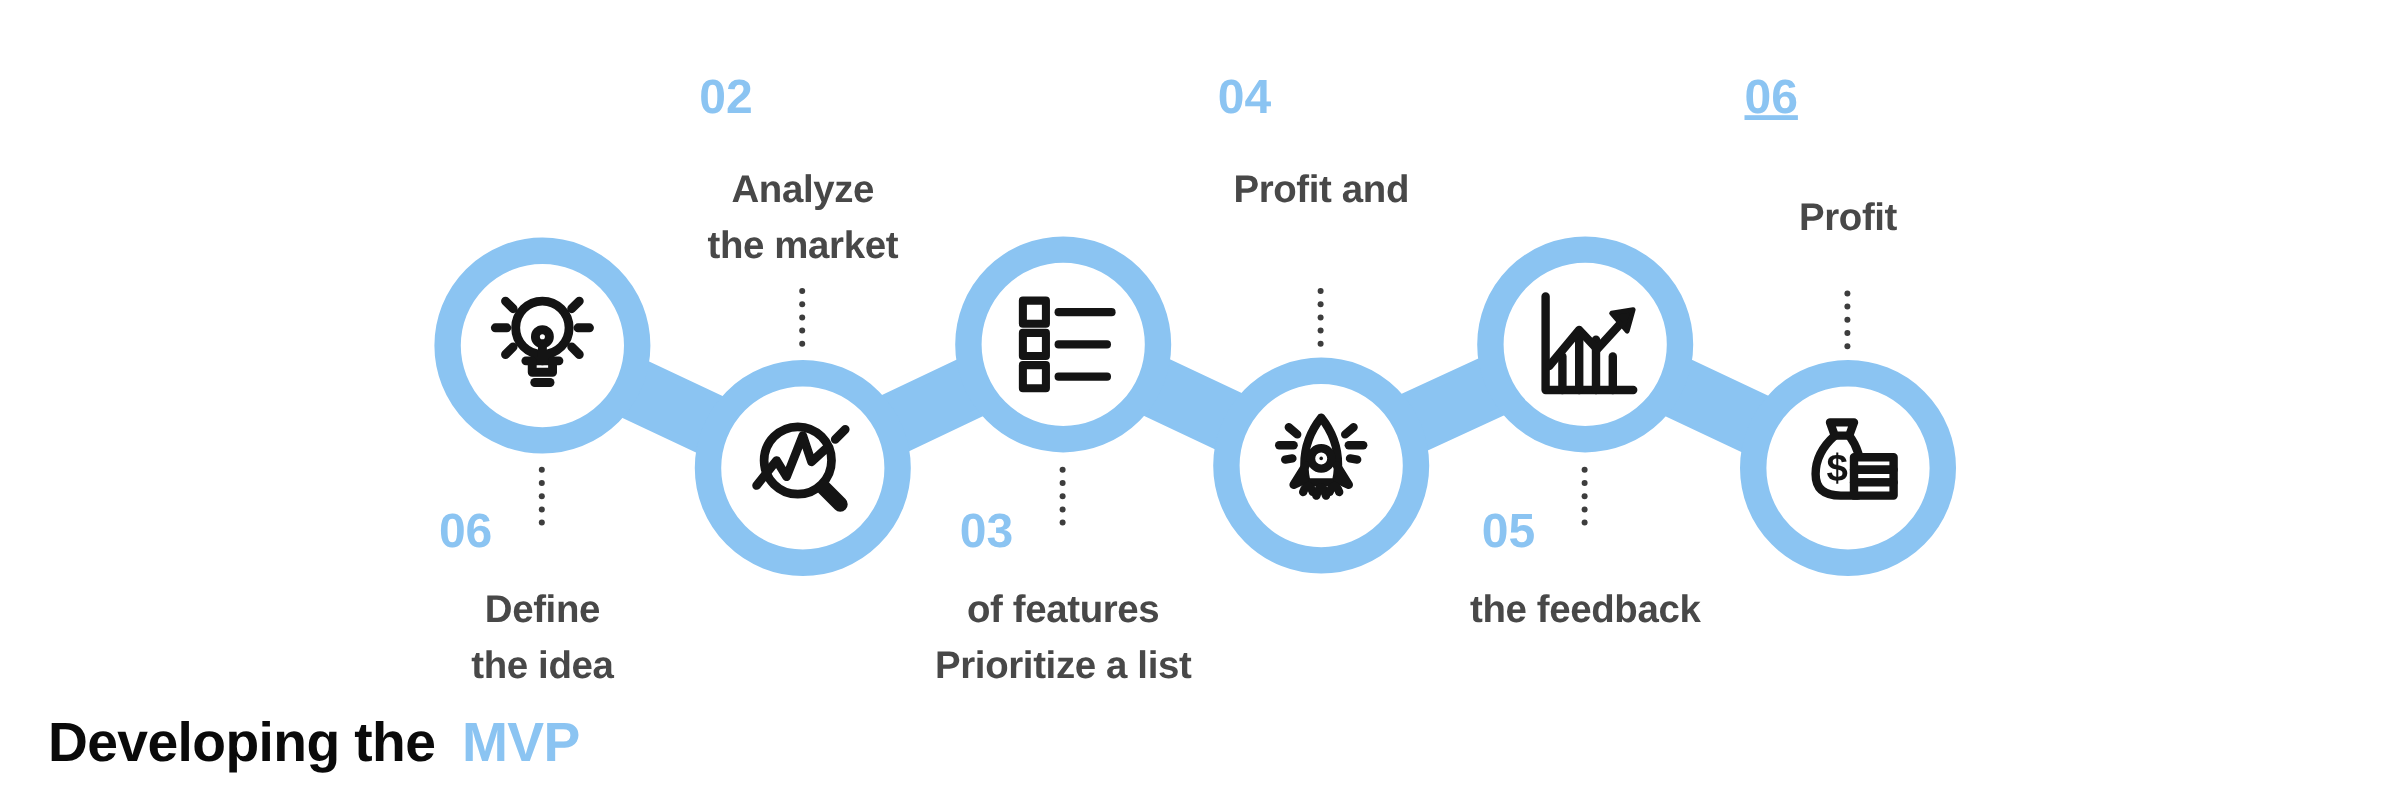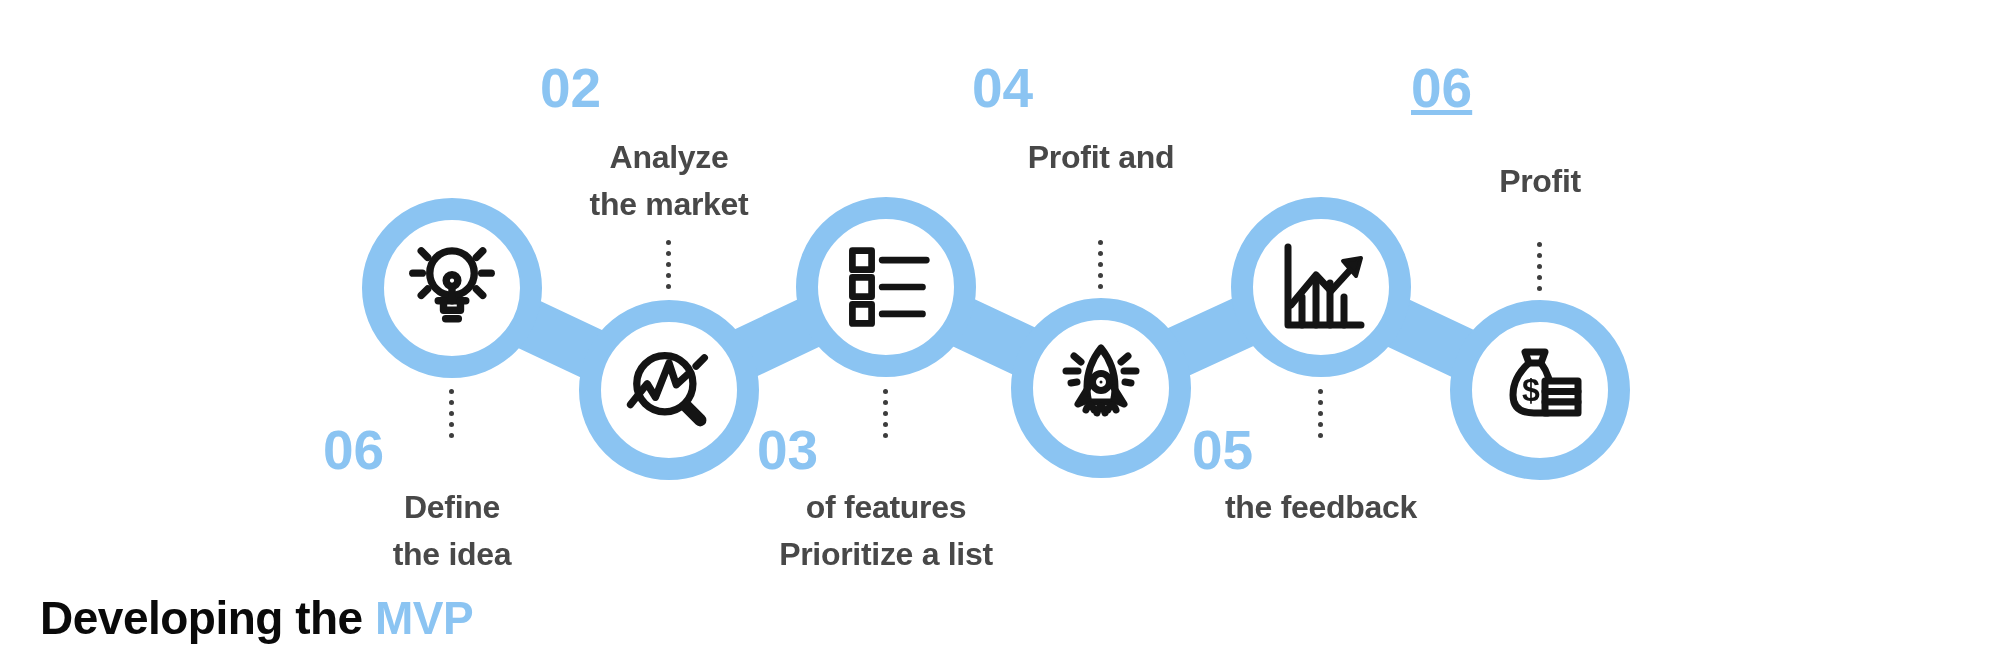--- a/index.html
+++ b/index.html
@@ -11,40 +11,40 @@
     position:absolute;height:52px;background:var(--accent,#8bc4f2);
     border-radius:26px;
   }
   .circle{
     position:absolute;width:136px;height:136px;background:#ffffff;
     border:22px solid var(--accent,#8bc4f2);border-radius:50%;
     display:flex;align-items:center;justify-content:center;
   }
   .circle svg{display:block;}
   .num{
-    position:absolute;width:130px;text-align:left;
-    font-size:55px;font-weight:bold;line-height:1;
+    position:absolute;width:130px;text-align:center;
+    font-size:40px;font-weight:bold;line-height:1;
     color:var(--accent,#8bc4f2);
   }
   .label{
     position:absolute;width:380px;text-align:center;
     font-size:32px;font-weight:bold;line-height:47px;
     color:var(--label,#484848);letter-spacing:-0.3px;
   }
   .label span{display:block;}
   .label span:empty{display:none;}
   .label.single{padding-top:24px;}
   .dots{position:absolute;display:flex;flex-direction:column;gap:6px;}
   .dots i{width:5px;height:5px;border-radius:50%;background:var(--dot,#3d3d3d);}
   .title{
     position:absolute;left:40px;top:591px;
     font-size:46px;font-weight:bold;line-height:55px;
     color:var(--title,#0a0a0a);letter-spacing:-0.5px;white-space:pre;
   }
-  .title .hl{color:var(--accent,#8bc4f2);}
+  .title .hl{color:var(--accent,#8bc4f2);margin-left:10px;}
   .icon{stroke:var(--icon,#141414);stroke-width:7;fill:none;
         stroke-linecap:round;stroke-linejoin:round;}
 </style>
 </head>
 <body>
 
 <div class="canvas">
 
   <div class="link" style="left:440px;top:313px;width:240px;transform:rotate(25.2deg);"></div>
   <div class="link" style="left:657px;top:312px;width:240px;transform:rotate(-25.4deg);"></div>

